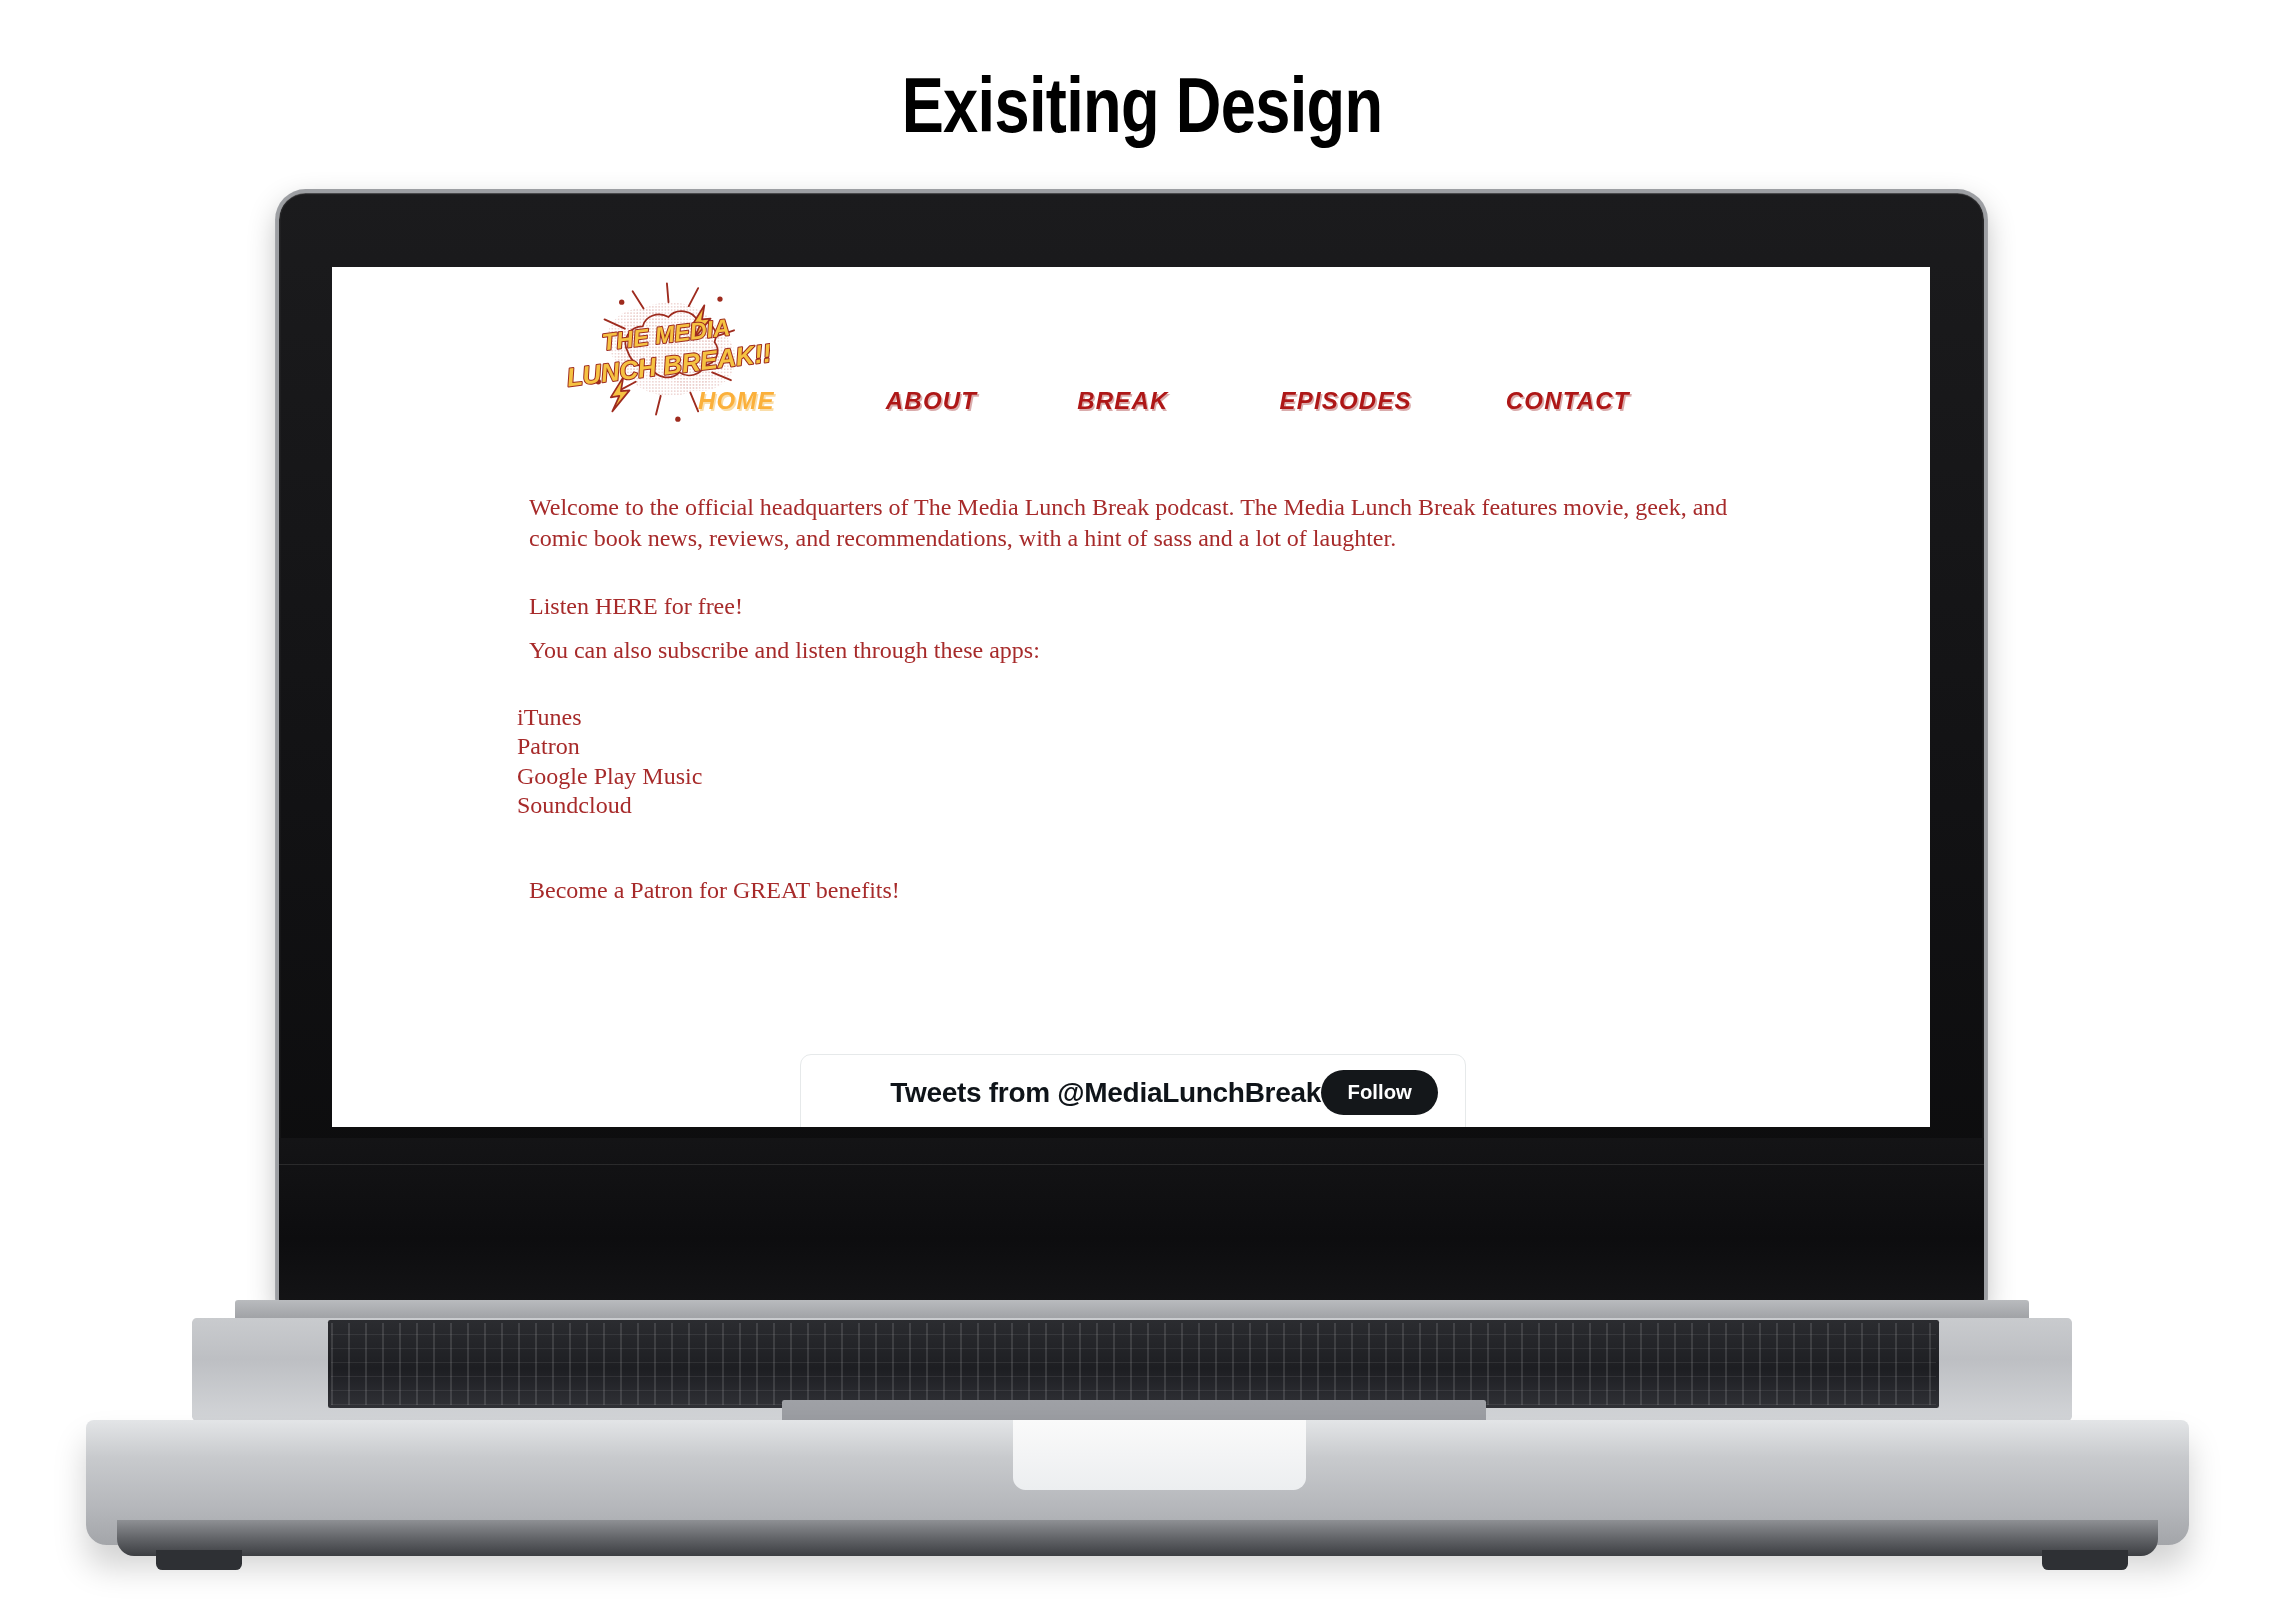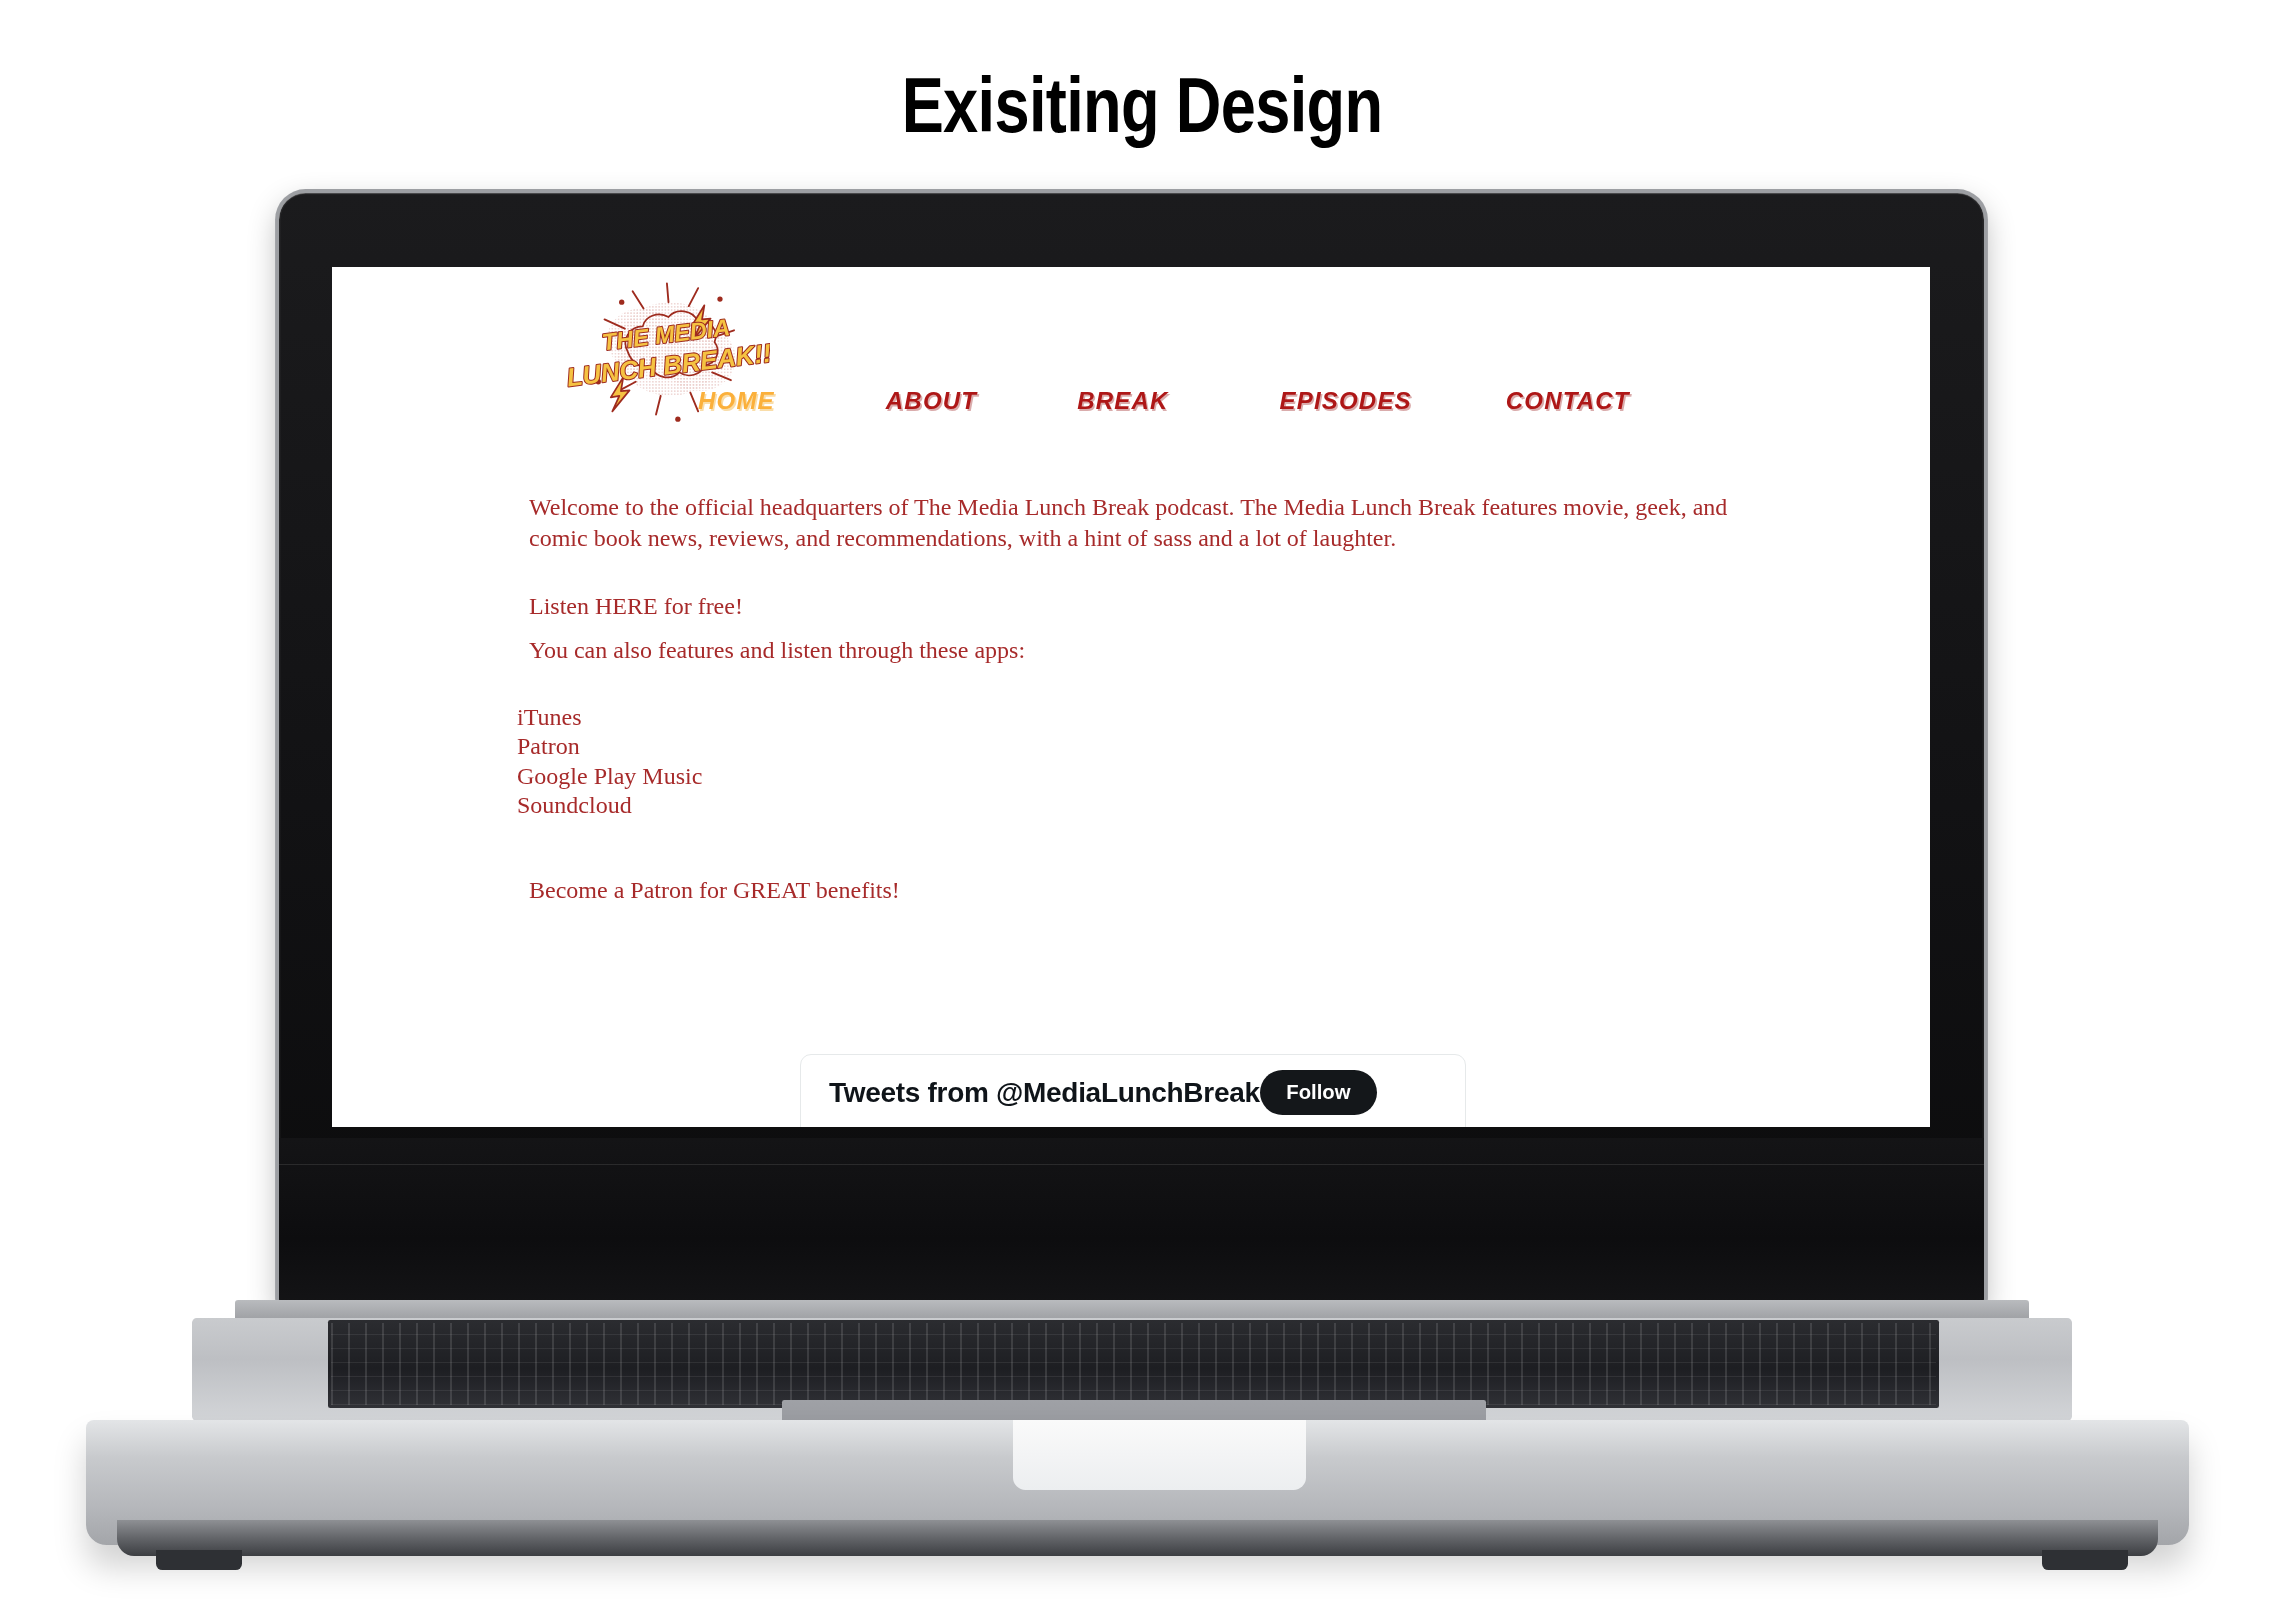--- a/index.html
+++ b/index.html
@@ -236,21 +236,21 @@
     background: #ffffff;
     border: 1.6px solid #e6e9ea;
     border-radius: 11px;
     overflow: hidden;
     font-family: "Liberation Sans", sans-serif;
   }
   .tw-head {
     height: 77px;
     display: flex;
     align-items: center;
-    justify-content: flex-start;
+    justify-content: flex-end;
     padding: 0 26.6px 0 28px;
     border-bottom: 1.6px solid #eef1f2;
   }
   .tw-head-title {
     font-size: 28px;
     font-weight: bold;
     color: #0f1419;
     letter-spacing: -0.3px;
   }
   .tw-follow {
@@ -340,21 +340,21 @@
             <span class="nav-gap-4"></span>
             <a class="nav-item" href="#">CONTACT</a>
           </nav>
         </div>
 
         <div class="content">
           <p class="para-intro">Welcome to the official headquarters of The Media Lunch Break podcast. The Media Lunch Break features movie, geek, and comic book news, reviews, and recommendations, with a hint of sass and a lot of laughter.</p>
 
           <div class="para-listen">
             <p>Listen HERE for free!</p>
-            <p>You can also features and listen through these apps:</p>
+            <p>You can also subscribe and listen through these apps:</p>
           </div>
 
           <div class="app-list">
             <div>
               <a class="link" href="#">iTunes</a>
             </div>
             <div>
               <a class="link" href="#">Patron</a>
             </div>
             <div>

